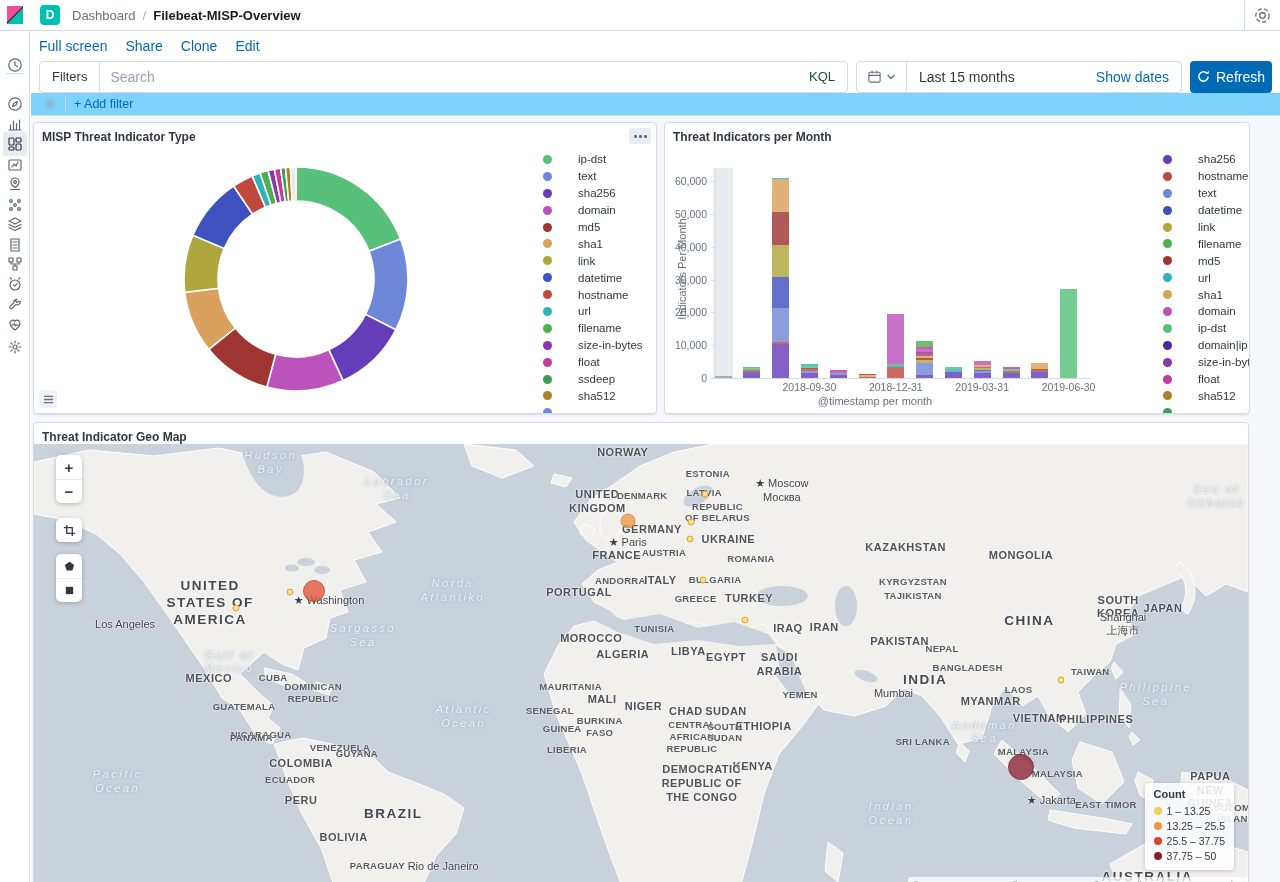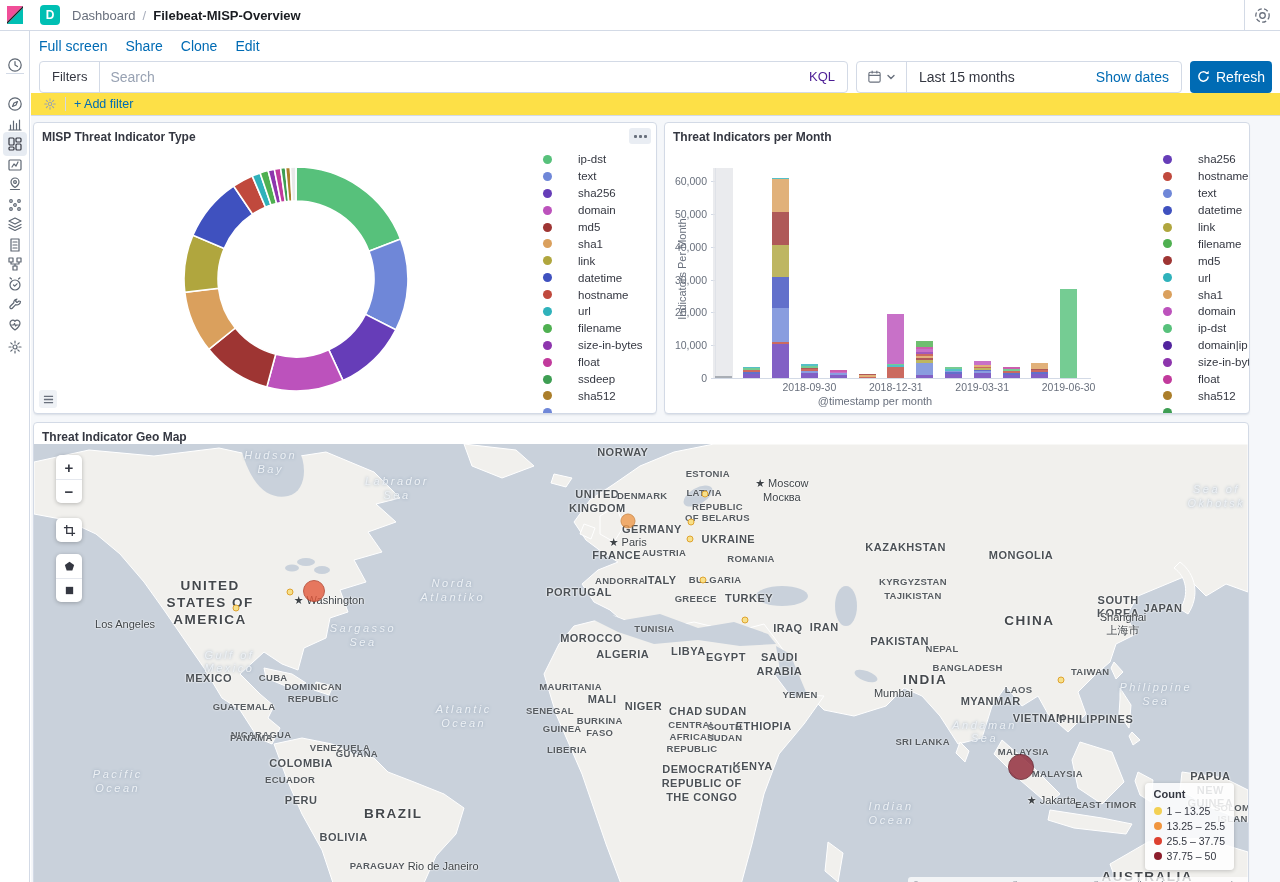--- a/index.html
+++ b/index.html
@@ -34,32 +34,32 @@
   .navlink { color:#006BB4; font-size:14px; cursor:pointer; }
 
   .qrow { height:33px; display:flex; align-items:center; padding:0 8px; gap:8px; background:#fff;justify-content:flex-end; }
   .qinput { flex:1; height:32px; border:1px solid #D3DAE6; border-radius:4px; background:#fff;
     display:flex; align-items:center; overflow:hidden; }
   .filters-seg { padding:0 12px; font-size:13px; color:#343741; border-right:1px solid #D3DAE6;
     height:100%; display:flex; align-items:center; cursor:pointer; }
   .search-inp { flex:1; border:none; outline:none; font-size:14px; padding:0 10px;
     font-family:inherit; color:#343741; }
   .search-inp::placeholder { color:#98A2B3; }
-  .kql { padding:0 12px; font-size:13px; color:#4c1d95; cursor:pointer; }
+  .kql { padding:0 12px; font-size:13px; color:#14532d; cursor:pointer; }
   .datepicker { width:326px; height:32px; border:1px solid #D3DAE6; border-radius:4px; background:#fff;
     display:flex; align-items:center; }
   .dp-cal { display:flex; align-items:center; gap:4px; padding:0 10px; height:100%;
     border-right:1px solid #D3DAE6; cursor:pointer; }
   .dp-value { flex:1; font-size:14px; color:#343741; padding-left:12px; }
   .dp-show { font-size:14px; color:#006BB4; padding-right:12px; cursor:pointer; }
   .refresh-btn { width:82px; height:32px; background:#006BB4; border:none; border-radius:4px;
     color:#fff; font-size:14px; font-weight:500; display:flex; align-items:center; justify-content:center;
     gap:6px; cursor:pointer; font-family:inherit; }
 
-  .frow { height:23px; display:flex; align-items:center; gap:8px; padding-left:12px; background:#fde047;
+  .frow { height:23px; display:flex; align-items:center; gap:8px; padding-left:12px; background:#7dd3fc;
     border-bottom:1px solid #D3DAE6; }
   .frow-div { width:1px; height:14px; background:#D3DAE6; }
   .addfilter { color:#006BB4; font-size:12.5px; cursor:pointer; }
 
   
   .dash { position:relative; width:1249px; height:766px; background:#F5F7FA; }
   .panel { position:absolute; background:#fff; border:1px solid #D3DAE6; border-radius:4px;
     box-shadow:0 2px 2px -1px rgba(152,162,179,.3); overflow:hidden; }
   .panel-title { position:absolute; left:8px; top:7px; font-size:12px; font-weight:700; color:#343741; z-index:5; }
   #panel-pie  { left:2px;   top:6px;   width:624px;  height:292px; }

